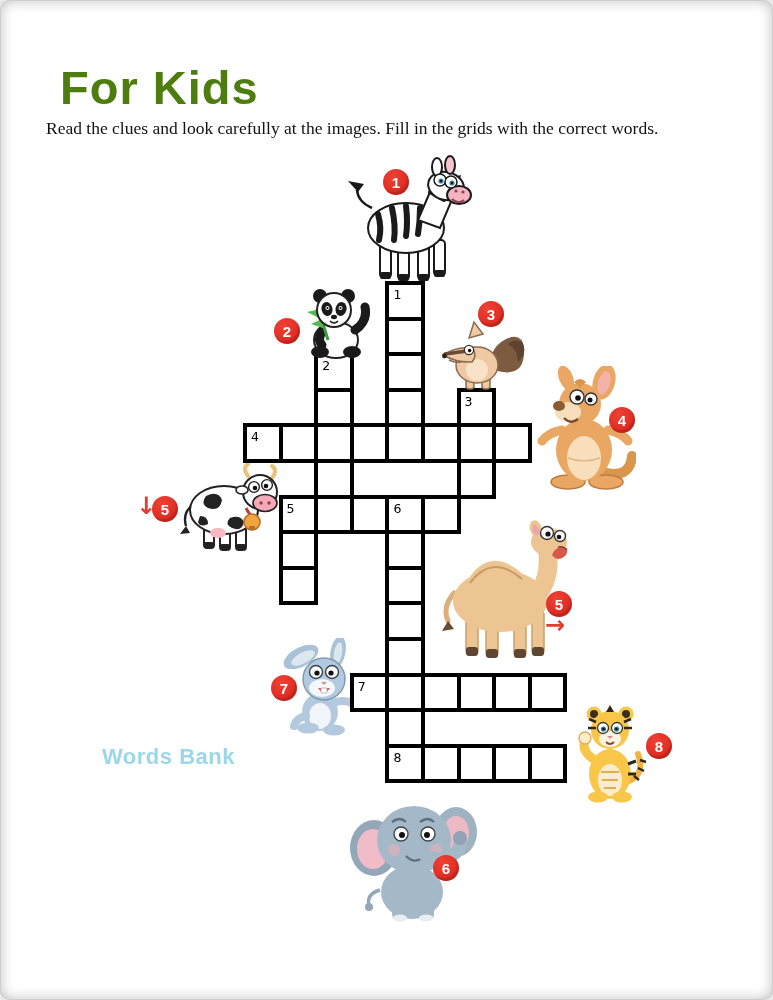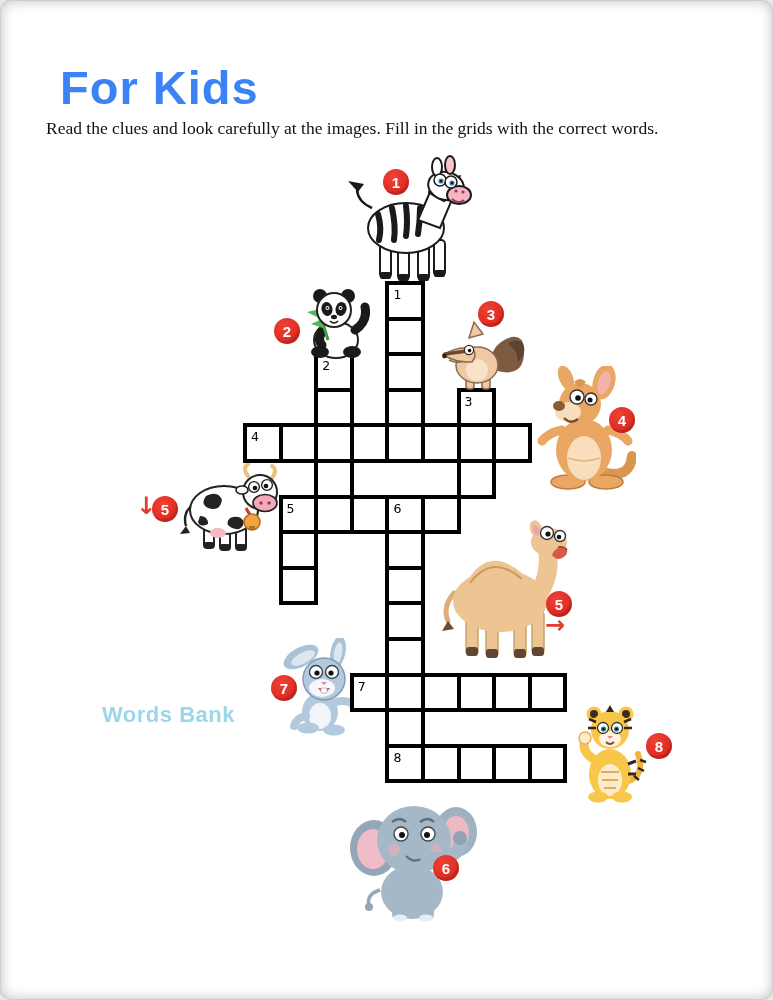--- a/index.html
+++ b/index.html
@@ -1,40 +1,40 @@
 <!DOCTYPE html>
 <html><head>
 <meta charset="utf-8">
 <style>
   html,body{margin:0;padding:0;background:#e9e9e9;}
   .page{position:relative;width:773px;height:1000px;background:#ffffff;overflow:hidden;
         border-radius:10px;box-shadow:inset 0 0 0 1px #cfcfcf, inset 0 0 14px rgba(0,0,0,.28);
         font-family:"Liberation Sans",sans-serif;}
-  .title{position:absolute;left:60px;top:60px;font-size:47px;font-weight:800;color:#3b82f6;
+  .title{position:absolute;left:60px;top:60px;font-size:47px;font-weight:800;color:#4d7c0f;
          letter-spacing:1px;font-family:"Liberation Sans",sans-serif;}
   .instructions{position:absolute;left:46px;top:118px;width:660px;font-size:17.5px;color:#111;
          font-family:"Liberation Serif",serif;}
   
   .cell{position:absolute;box-sizing:border-box;width:39.6px;height:39.6px;background:#fff;
         border:4px solid #000;z-index:3;}
   .cellnum{position:absolute;left:4px;top:2px;font-size:12.5px;color:#000;
         font-family:"DejaVu Sans",sans-serif;}
   
   .badge{position:absolute;width:26px;height:26px;border-radius:50%;z-index:6;
         background:radial-gradient(circle at 38% 30%, #ef4135 0%, #e02d23 60%, #c8241b 100%);
         box-shadow:inset -2px -3px 0 rgba(0,0,0,.12);
         color:#fff;font-size:15px;font-weight:800;display:flex;align-items:center;justify-content:center;}
   .arrow{position:absolute;z-index:6;color:#e23c2e;font-size:24px;font-weight:700;line-height:1;
         font-family:"DejaVu Sans",sans-serif;}
   .b1{left:383px;top:169px;} .b2{left:274px;top:318px;} .b3{left:478px;top:301px;}
   .b4{left:609px;top:407px;} .b5a{left:152px;top:496px;} .b5b{left:546px;top:591px;}
   .b6{left:433px;top:855px;} .b7{left:271px;top:675px;} .b8{left:646px;top:733px;}
   .ar5a{left:136px;top:494px;} .ar5b{left:545px;top:613px;}
   
-  .wb-head{position:absolute;left:102px;top:702px;font-size:22px;font-weight:800;color:#9bd7e9;
+  .wb-head{position:absolute;left:102px;top:744px;font-size:22px;font-weight:800;color:#9bd7e9;
         letter-spacing:.5px;}
   .wb-list{position:absolute;left:102px;top:760px;margin:0;padding:0;list-style:none;
         font-family:"Liberation Serif",serif;font-size:14px;line-height:16.9px;color:#111;}
   
   .animal{position:absolute;z-index:2;}
   .front{z-index:4;}
   .zebra{left:342px;top:146px;z-index:1;}
   .panda{left:298px;top:286px;}
   .fox{left:436px;top:318px;}
   .kangaroo{left:532px;top:366px;}

